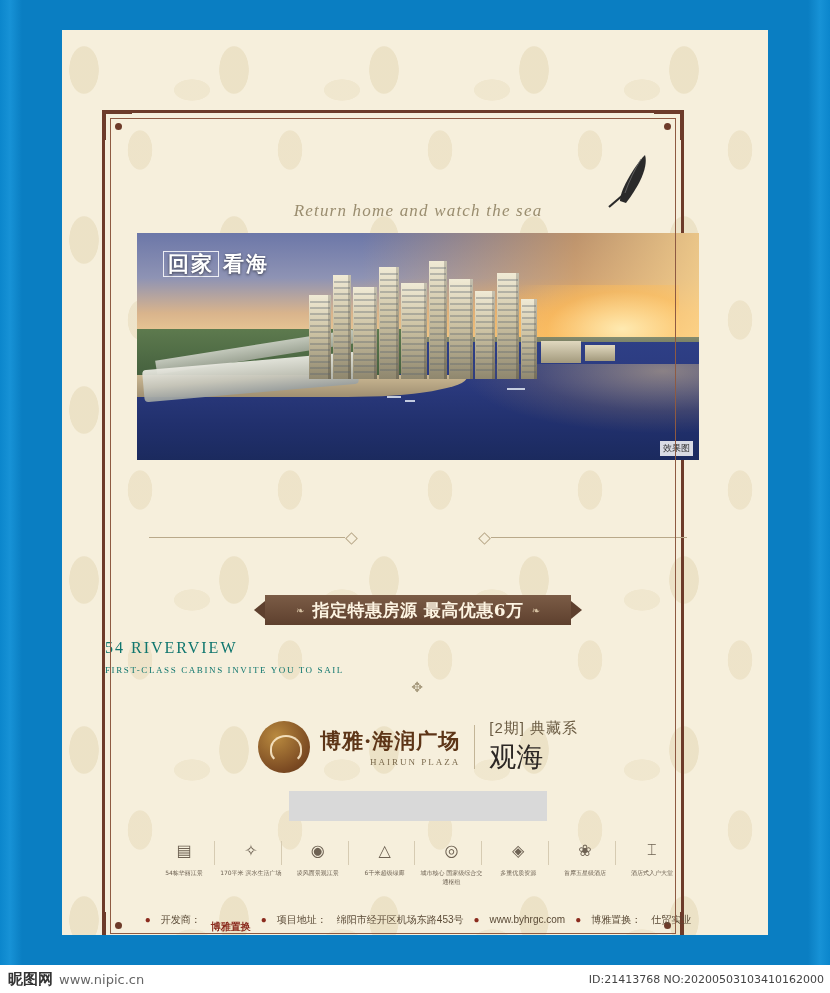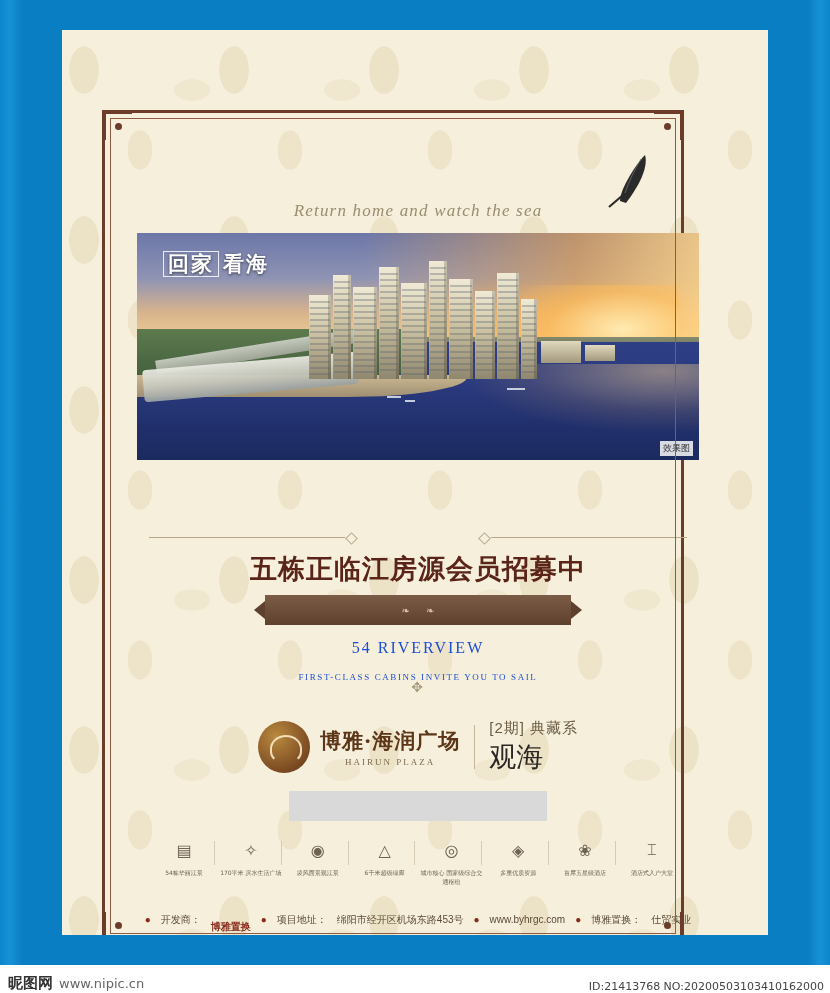--- a/index.html
+++ b/index.html
@@ -340,32 +340,31 @@
     border-top: 9px solid transparent;
     border-bottom: 9px solid transparent;
   }
   .ribbon::before { left: -11px; border-right: 11px solid #5e402e; }
   .ribbon::after { right: -11px; border-left: 11px solid #5e402e; }
 
   .en-block {
     position: absolute;
     left: 0; right: 0;
     top: 526px;
-    text-align: center;
-    color: #1d4ed8;
+    color: #0f766e;
     font-family: "Liberation Serif", serif;
   }
   .en-block .l1 {
     font-size: 16px;
     letter-spacing: 2px;
   }
   .en-block .l2 {
     font-size: 9px;
     letter-spacing: 1.6px;
-    margin-top: 15px;
+    margin-top: 8px;
   }
   .flourish {
     position: absolute;
     left: 0; right: 0;
     top: 566px;
     text-align: center;
     color: #a79a7d;
     font-size: 14px;
     letter-spacing: 2px;
   }
@@ -389,21 +388,21 @@
   }
   .logo-mark::after {
     content: "";
     position: absolute;
     left: 12px; top: 14px;
     width: 28px; height: 24px;
     border: 2px solid rgba(255,240,210,.85);
     border-radius: 50% 50% 40% 40%;
     border-bottom-color: transparent;
   }
-  .logo-text { text-align: center; }
+  .logo-text { text-align: right; }
   .logo-text .cn {
     font-size: 21px;
     font-weight: bold;
     color: #5d3517;
     font-family: "DejaVu Serif", serif;
     letter-spacing: 1px;
   }
   .logo-text .en {
     font-size: 9px;
     color: #7c6b4e;
@@ -517,21 +516,21 @@
 
   
   .bottombar {
     position: absolute;
     left: 0;
     top: 965px;
     width: 830px;
     height: 28px;
     background: #ffffff;
     display: flex;
-    align-items: flex-end;
+    align-items: center;
   }
   .wm-left {
     display: flex;
     align-items: center;
     gap: 6px;
     padding-left: 8px;
   }
   .wm-logo {
     font-size: 15px;
     font-weight: bold;
@@ -617,24 +616,24 @@
             <span class="boxed">回家</span><span>看海</span>
           </div>
           <div class="hero-note">效果图</div>
         </div>
 
         <div class="rule left"></div>
         <div class="rule right"></div>
         <div class="rule-dot left"></div>
         <div class="rule-dot right"></div>
 
-        <div class="subhead">五栋正临江房源会员招募中</div>
 
         <div class="ribbon">
           <span class="orn">❧</span>
+          <span class="label">指定特惠房源 最高优惠6万</span>
           <span class="orn">❧</span>
         </div>
 
         <div class="en-block">
           <div class="l1">54 RIVERVIEW</div>
           <div class="l2">FIRST-CLASS CABINS INVITE YOU TO SAIL</div>
         </div>
 
         <div class="flourish">✥</div>
 

